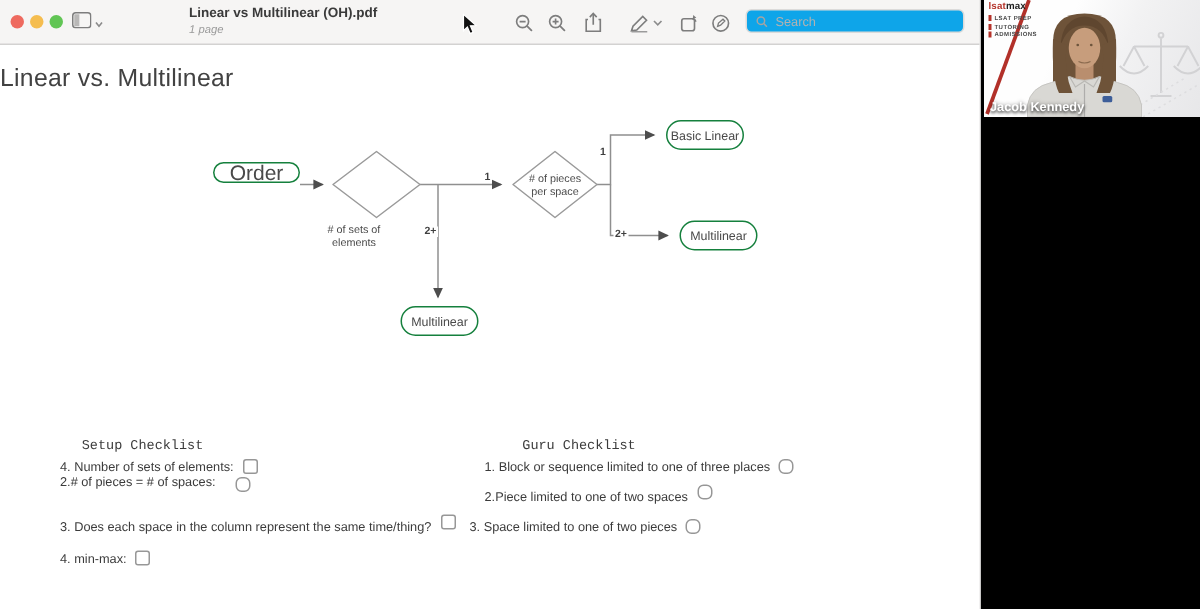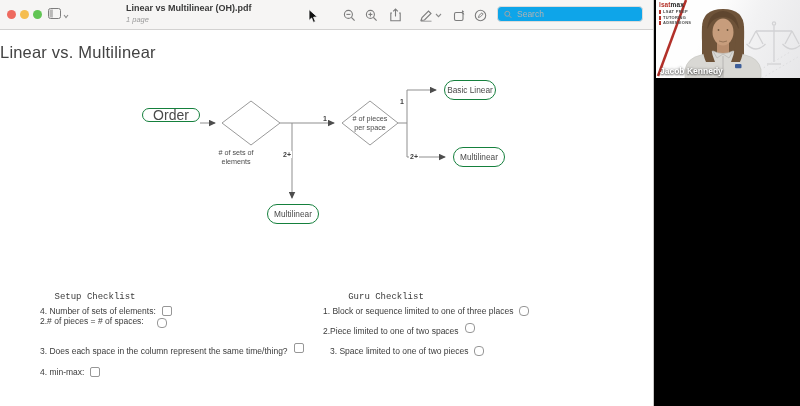--- a/index.html
+++ b/index.html
@@ -210,21 +210,21 @@
 
       <div class="cl-title" style="left:320px;top:262px;width:132px;">Guru Checklist</div>
       <div class="cl-row" style="left:323px;top:276px;align-items:center;">
         <span>1. Block or sequence limited to one of three places</span>
         <span class="checkbox round"></span>
       </div>
       <div class="cl-row" style="left:323px;top:296px;">
         <span>2.Piece limited to one of two spaces</span>
         <span class="checkbox round cb-up"></span>
       </div>
-      <div class="cl-row" style="left:330px;top:316px;">
+      <div class="cl-row" style="left:313px;top:316px;">
         <span>3. Space limited to one of two pieces</span>
         <span class="checkbox round"></span>
       </div>
     </div>
 
     <div class="cursor">
       <svg width="11" height="15" viewBox="0 0 11 15">
           <path d="M1,0.5 L1,11.5 L3.6,9 L5.4,13.4 L7.4,12.5 L5.6,8.2 L9.4,8 Z" fill="#111" stroke="#fff" stroke-width="0.8"></path>
         </svg>
     </div>

